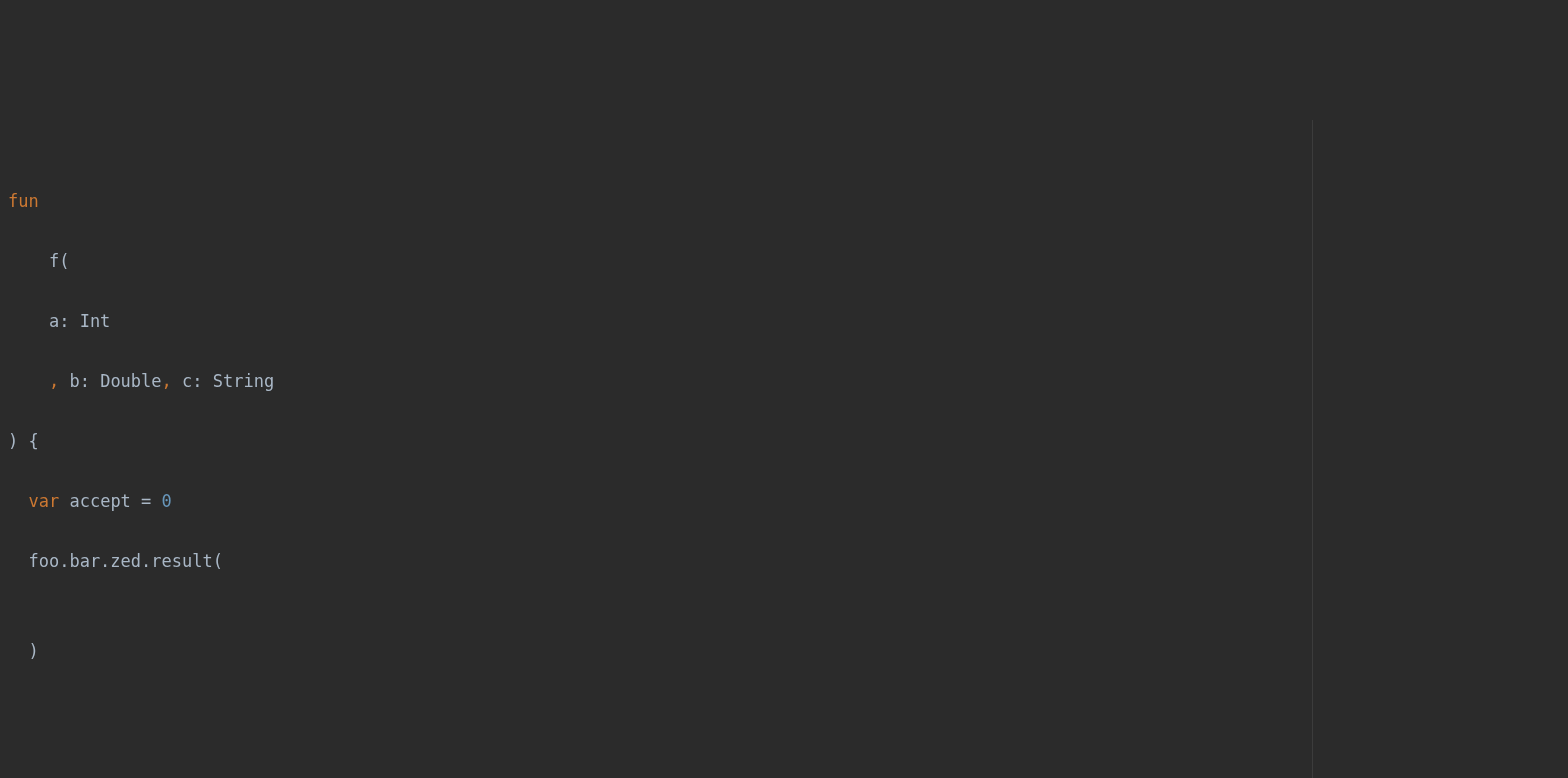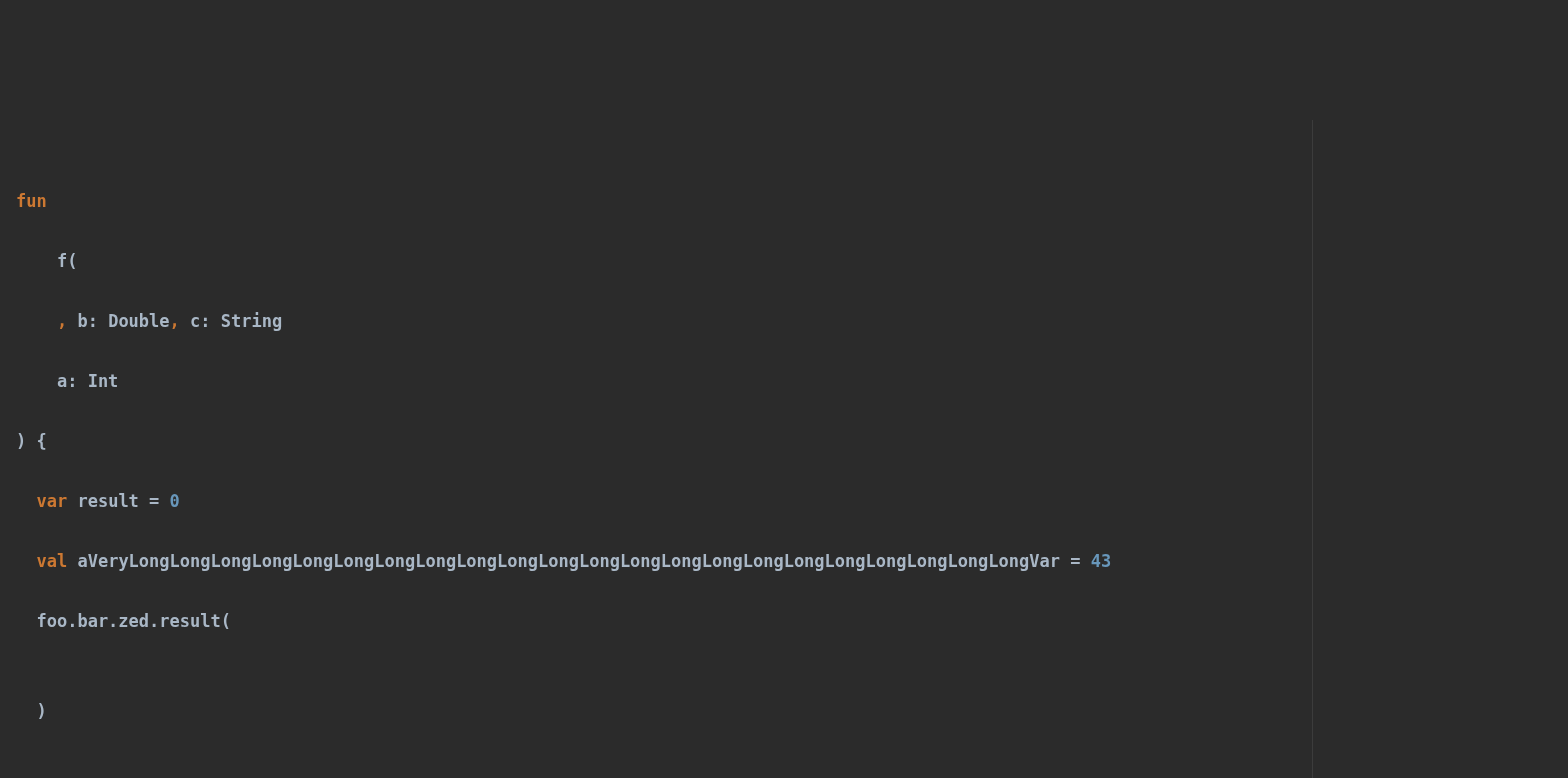--- a/index.html
+++ b/index.html
@@ -21,39 +21,38 @@
       height: 100%;
     }
     .right-margin {
       position: absolute;
       top: 0;
       bottom: 0;
       left: 1312px;
       width: 1px;
       background: #3c3c3c;
     }
-    .line { padding-left: 16px; font-weight: bold; }
+    .line { padding-left: 8px; }
     .kw { color: #cc7832; }
     .num { color: #6897bb; }
     .comma-leading { color: #cc7832; }
   </style>
 </head>
 <body>
 
 
 
 <div class="editor">
 <div class="right-margin"></div>
 <div class="line"><span class="kw">fun</span></div>
 <div class="line"><span>    f(</span></div>
+<div class="line"><span>    a: Int</span></div>
 <div class="line"><span>    </span><span class="comma-leading">,</span><span> b: Double</span><span class="comma-leading">,</span><span> c: String</span></div>
-<div class="line"><span>    a: Int</span></div>
 <div class="line"><span>) {</span></div>
-<div class="line"><span>  </span><span class="kw">var</span><span> result = </span><span class="num">0</span></div>
-<div class="line"><span>  </span><span class="kw">val</span><span> aVeryLongLongLongLongLongLongLongLongLongLongLongLongLongLongLongLongLongLongLongLongLongLongVar = </span><span class="num">43</span></div>
+<div class="line"><span>  </span><span class="kw">var</span><span> accept = </span><span class="num">0</span></div>
 <div class="line"><span>  foo.bar.zed.result(</span></div>
 <div class="line"><span></span></div>
 <div class="line"><span>  )</span></div>
 <div class="line"><span></span></div>
 
 <div class="line"><span></span></div>
 
 <div class="line"><span></span></div>
 
 

